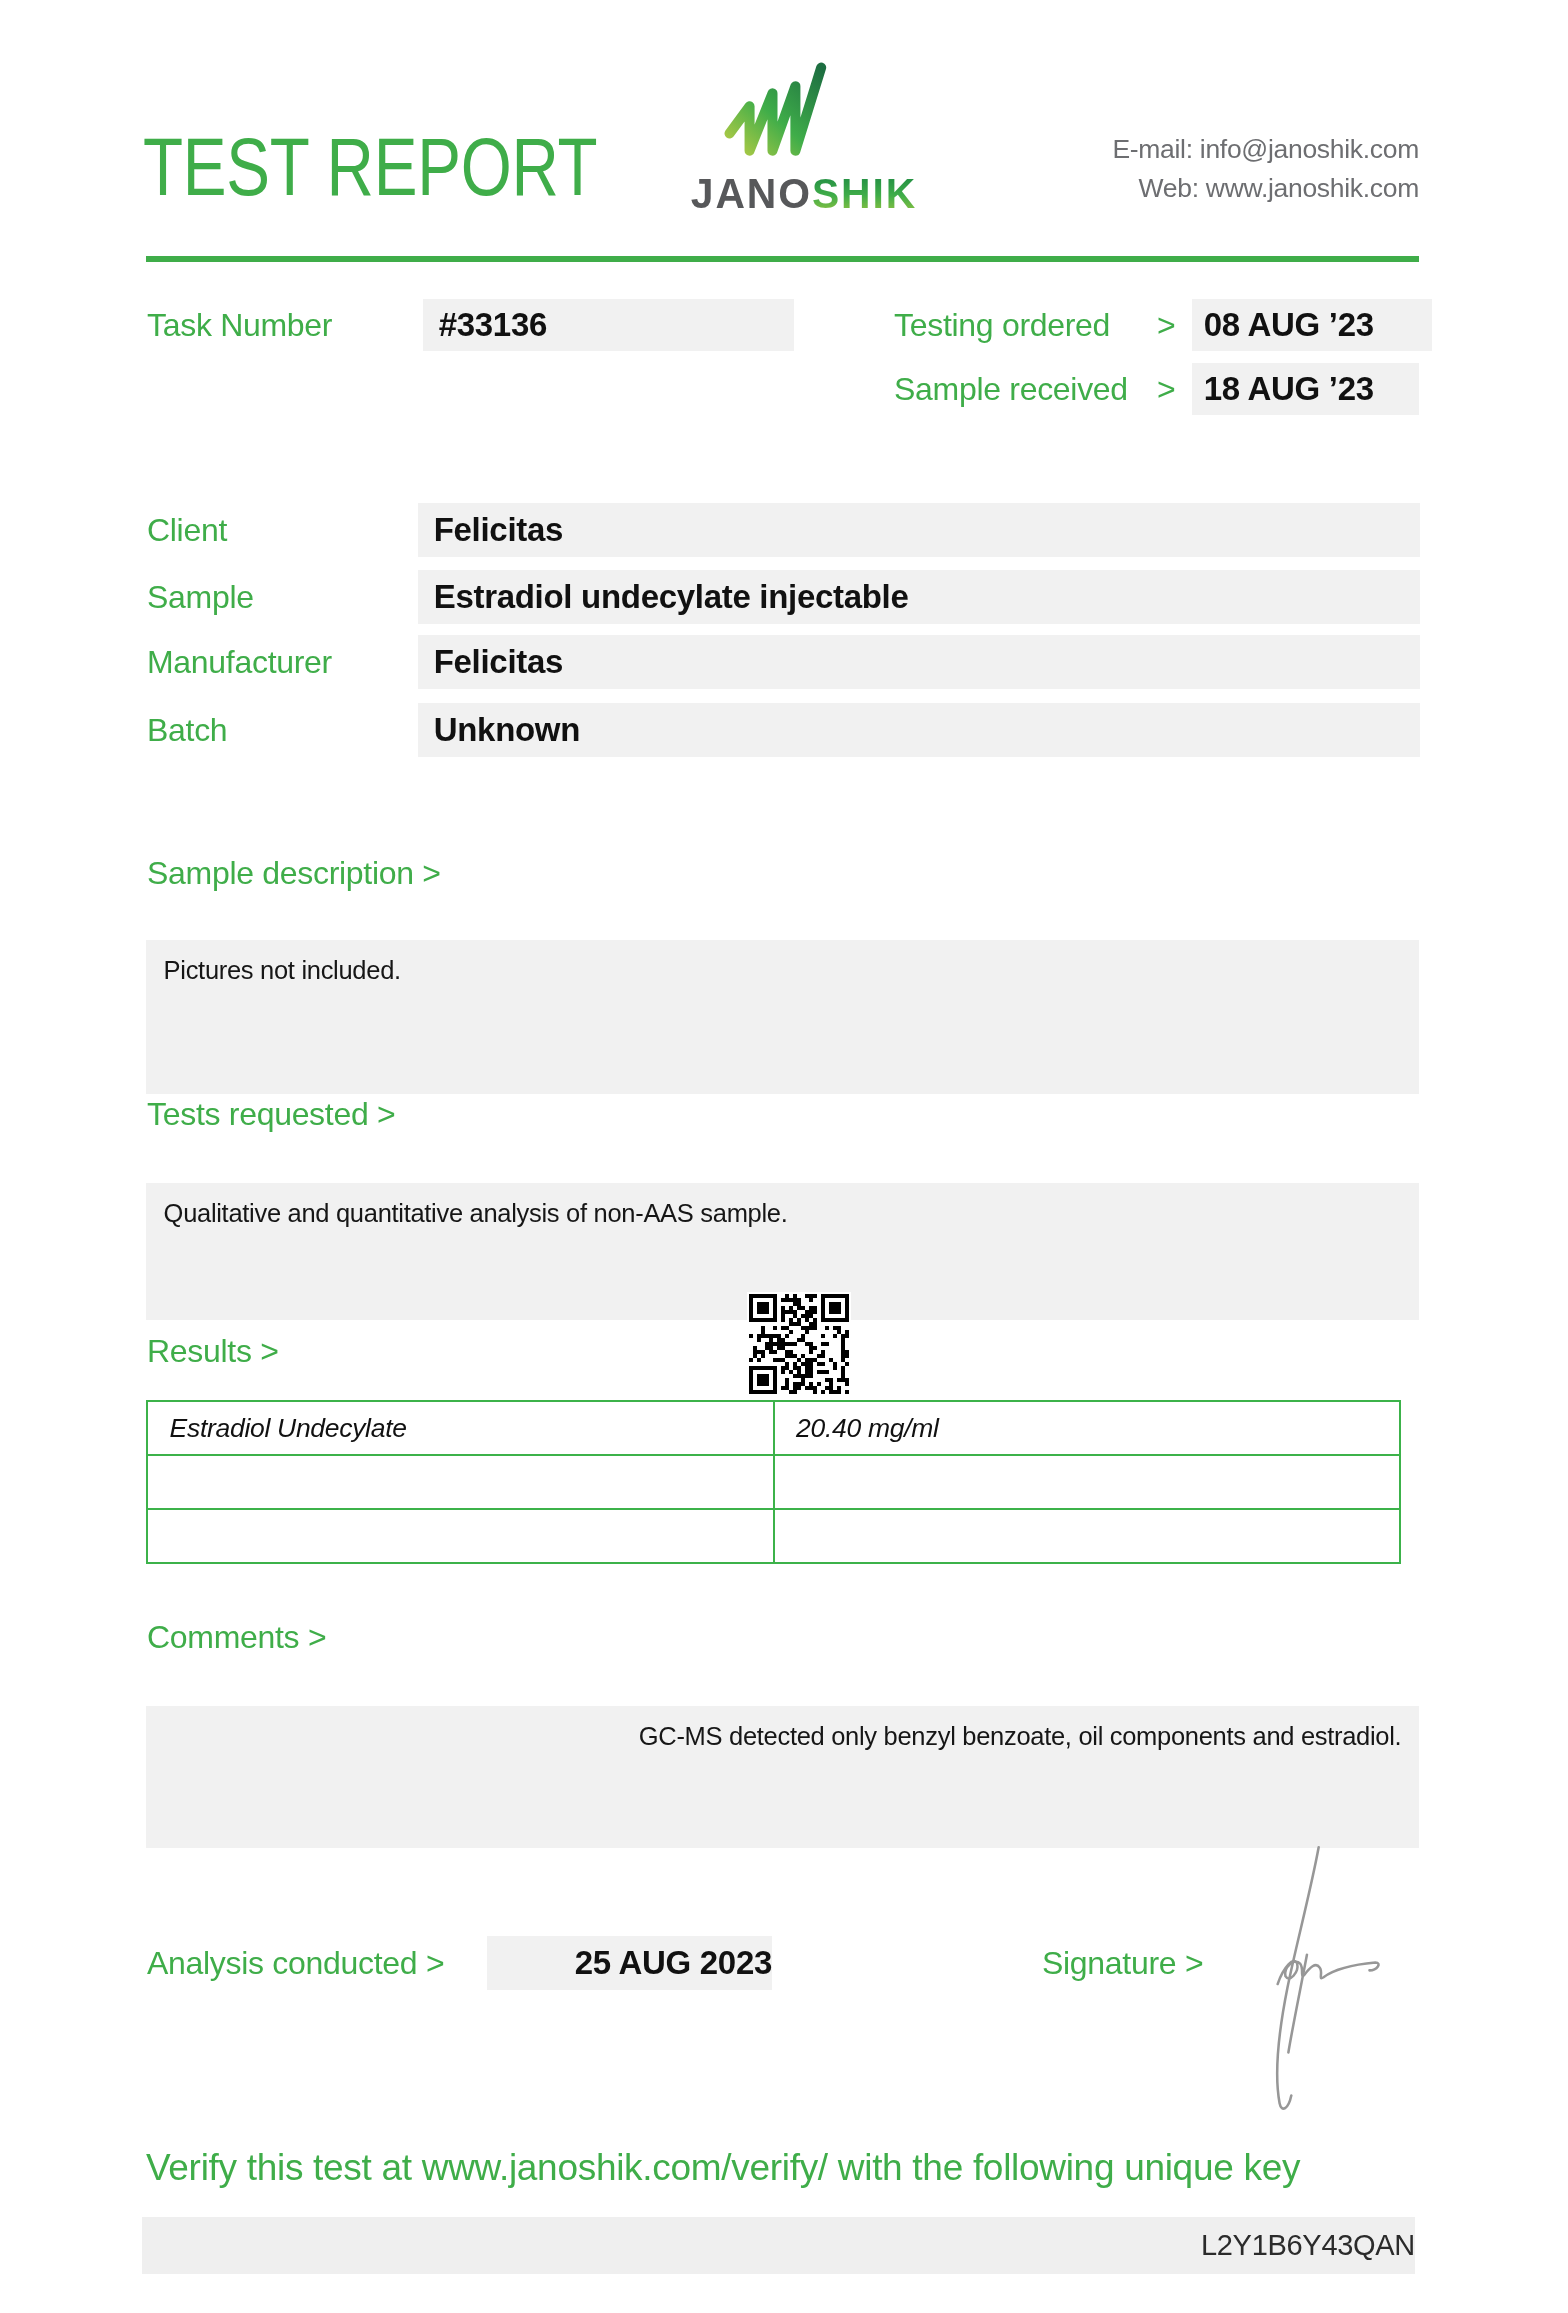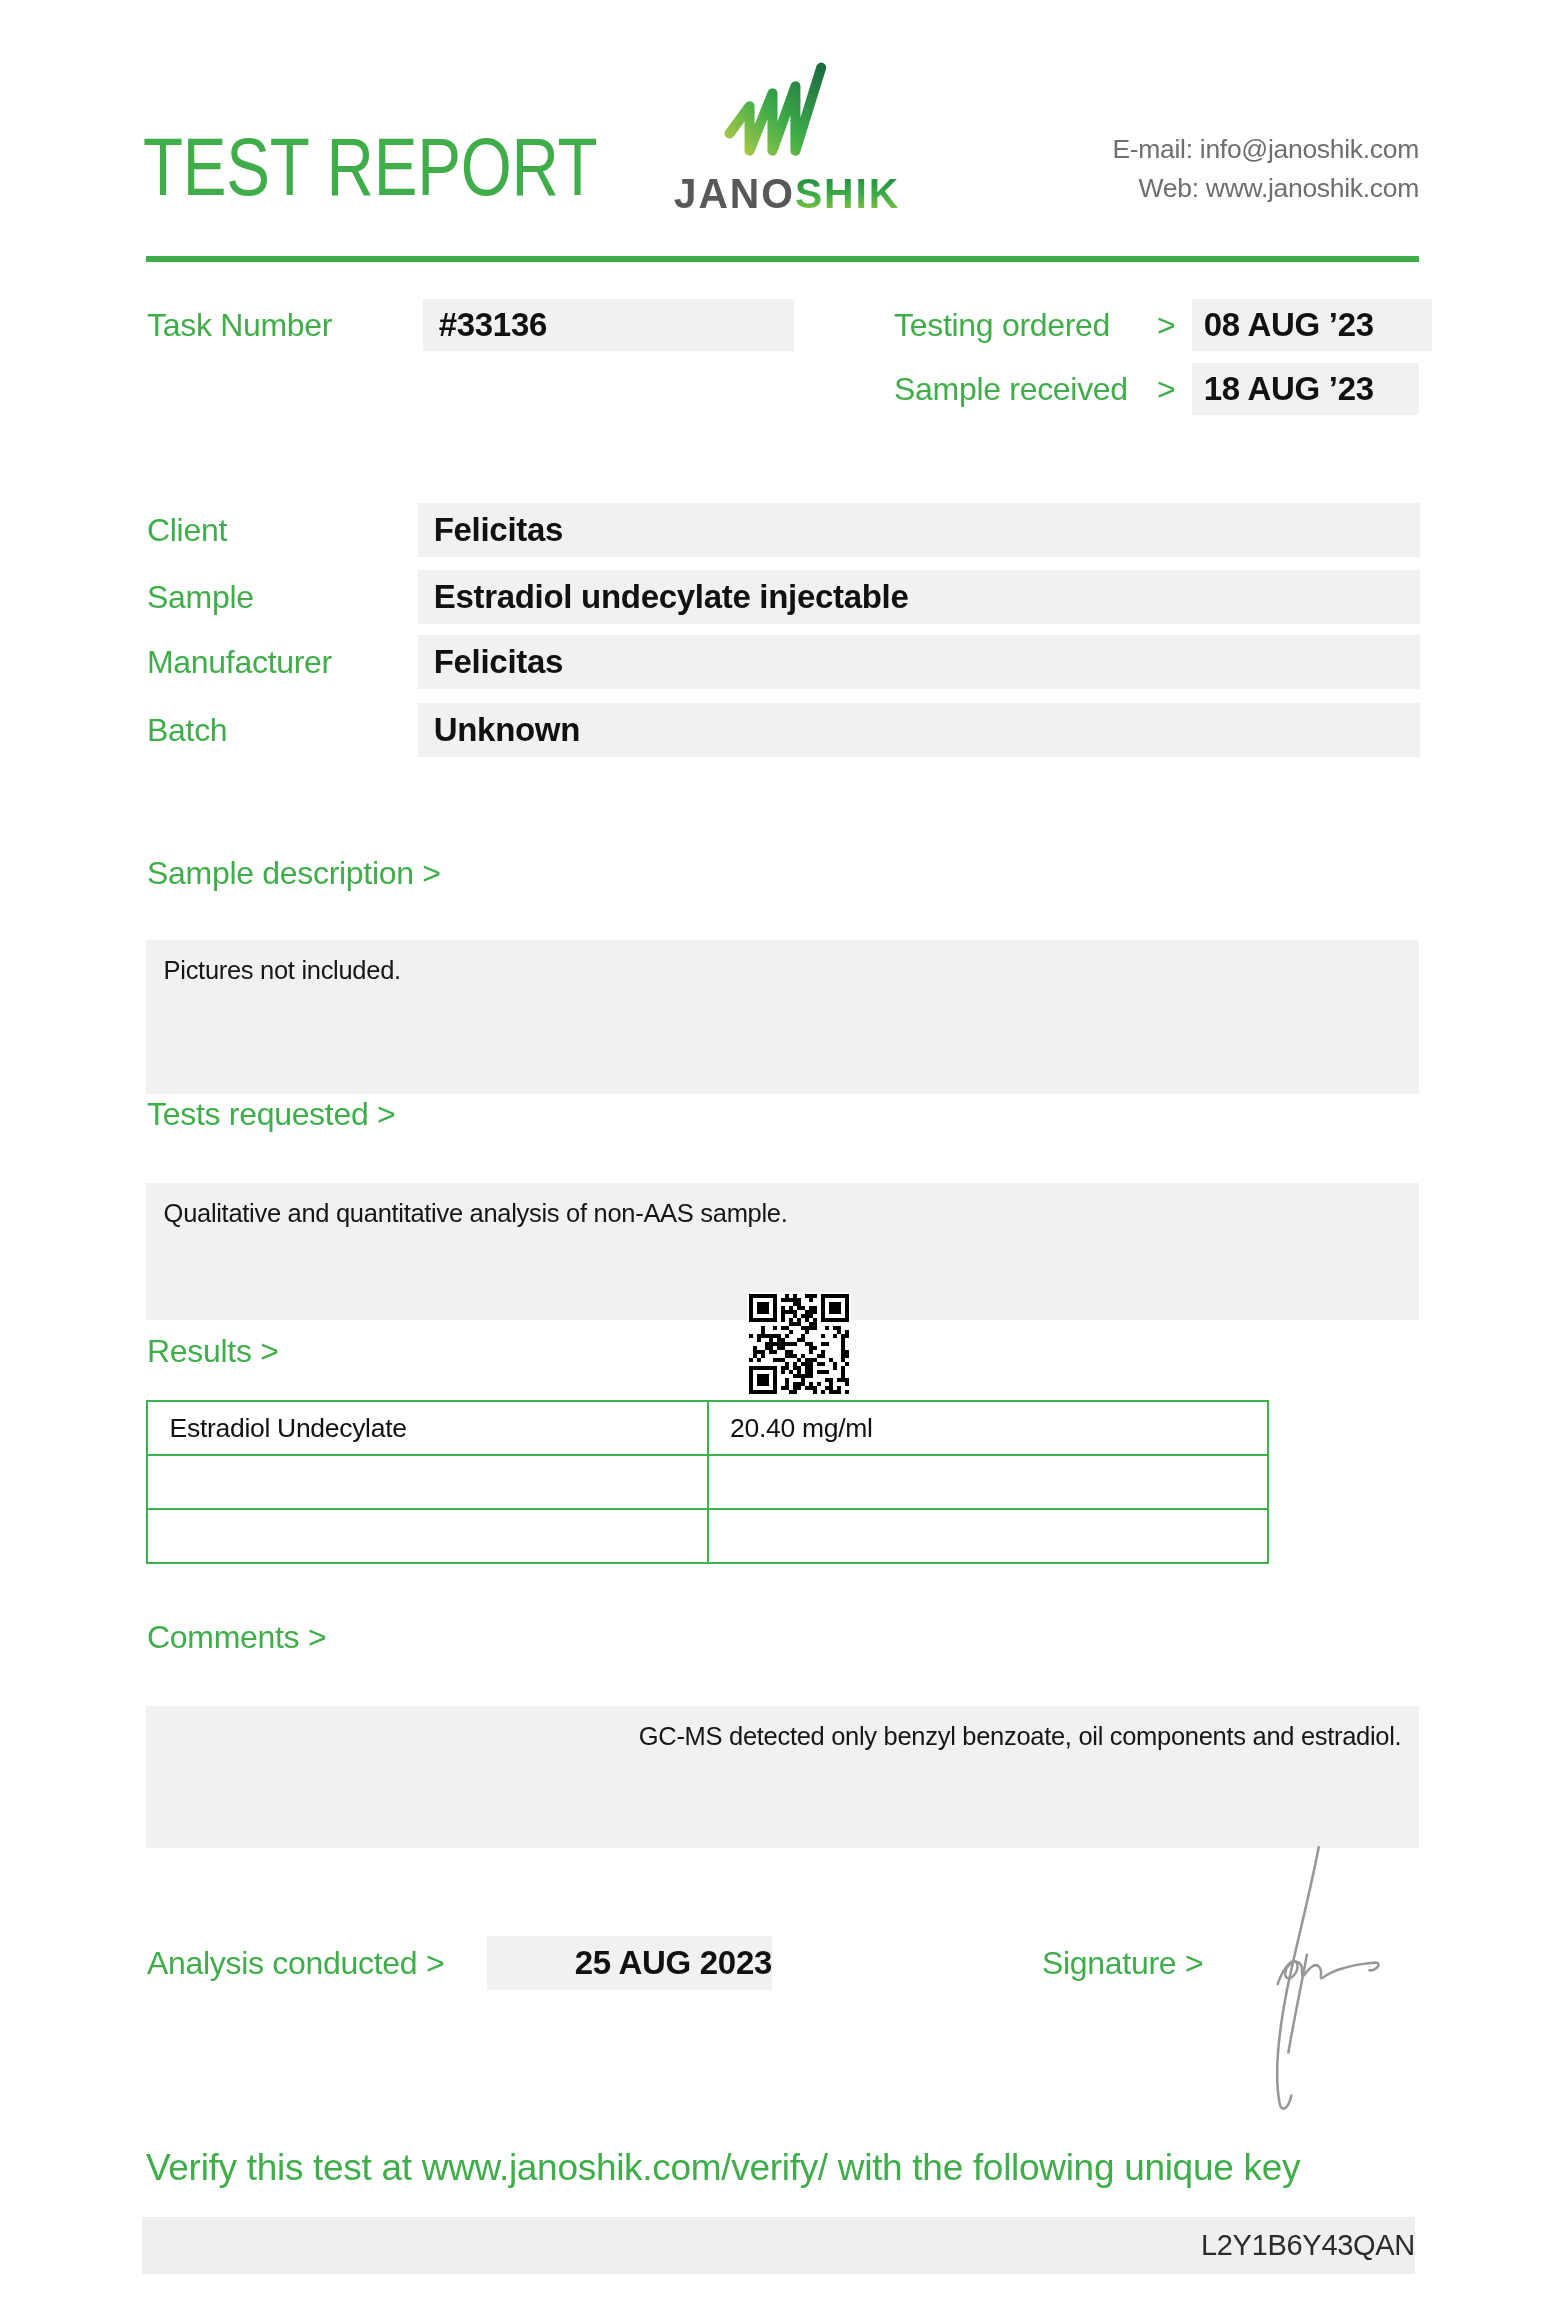--- a/index.html
+++ b/index.html
@@ -8,21 +8,21 @@
     --ink:#111111; --logo-gray:#57585a; --signature-gray:#979797;
   }
   *{margin:0;padding:0;box-sizing:border-box;}
   html,body{background:#ffffff;}
   body{font-family:"Liberation Sans",sans-serif;letter-spacing:-0.3px;}
   .page{position:relative;width:1568px;height:2313px;background:#fff;overflow:hidden;}
 
   .title{position:absolute;left:143px;top:120px;font-size:82px;font-weight:400;
          color:var(--green);transform:scaleX(0.80);transform-origin:left top;white-space:nowrap;}
 
-  .logo{position:absolute;left:667px;top:59px;width:274px;text-align:left;}
+  .logo{position:absolute;left:667px;top:59px;width:274px;text-align:center;}
   .logo svg{display:block;margin:0 auto;}
   .logo-text{margin-top:3.9px;font-size:43px;font-weight:700;letter-spacing:2px;white-space:nowrap;
              transform:scaleX(0.95);transform-origin:center top;}
   .logo-text .l{color:var(--logo-gray);}
   .logo-text .r{color:var(--green);background:linear-gradient(180deg,#1f8a43 10%,#3fad49 55%,#9ec63f 100%);
                 -webkit-background-clip:text;background-clip:text;-webkit-text-fill-color:transparent;}
 
   .contact{position:absolute;right:149px;top:130px;text-align:right;color:var(--gray-text);
            font-size:26.5px;line-height:39px;white-space:nowrap;}
 
@@ -36,21 +36,21 @@
   
   .lh53{line-height:52px;height:52px;}
   .lh55{line-height:54px;height:54px;}
 
   
   .heading{position:absolute;left:147px;color:var(--green);font-size:32px;white-space:nowrap;}
   .tbox{position:absolute;left:146px;width:1273px;background:var(--box-bg);
         font-size:25.5px;color:#161616;padding:15.7px 17.6px;margin-top:28px;}
 
   
-  .rtable{position:absolute;left:146px;top:1400px;width:1123px;border-collapse:collapse;}
+  .rtable{position:absolute;left:146px;top:1400px;width:1255px;border-collapse:collapse;font-style:italic;}
   .rtable td{border:2.9px solid #3cb24a;height:54px;font-size:26.5px;color:#111;
              padding-left:21.6px;width:50%;}
 
   .qr{position:absolute;left:747px;top:1292px;width:104px;height:104px;background:#fff;
       display:grid;grid-template-columns:repeat(25,1fr);grid-template-rows:repeat(25,1fr);
       padding:2px;}
   .qr i{display:block;}
   .qr i.b{background:#000;}
 
   .sig{position:absolute;left:1262px;top:1839px;}

